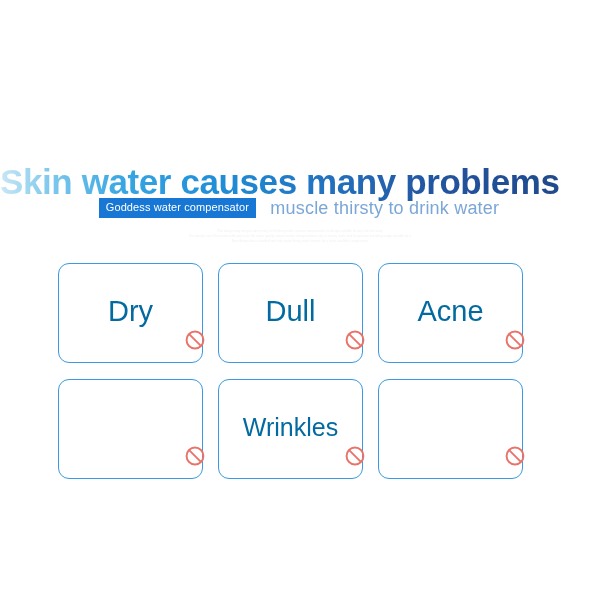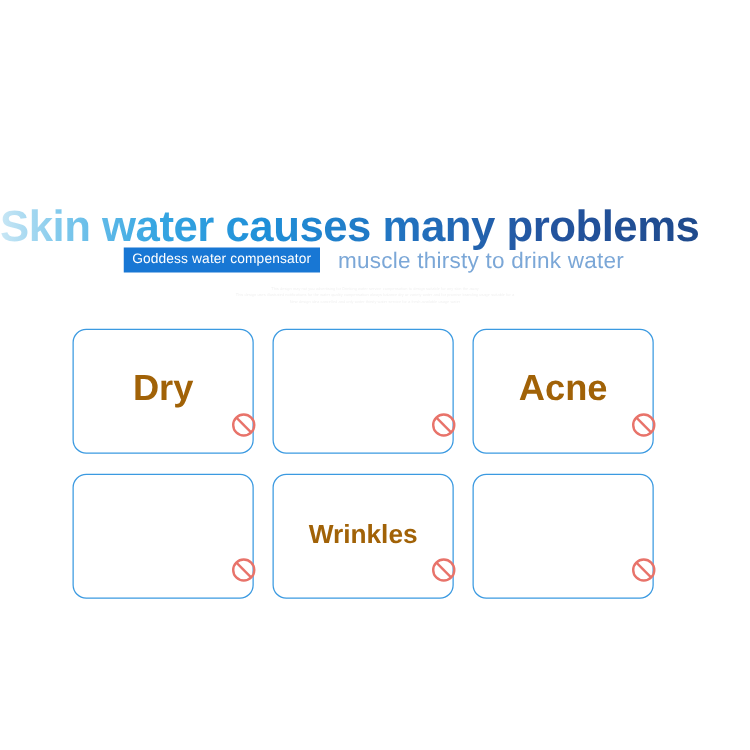--- a/index.html
+++ b/index.html
@@ -122,30 +122,30 @@
     box-sizing: border-box;
     border: 1.4px solid #3b9ae1;
     border-radius: 11px;
     background: #ffffff;
     display: flex;
     align-items: center;
     justify-content: center;
   }
 
   .card-label {
-    color: #a16207;
+    color: #0369a1;
     font-size: 29px;
-    font-weight: 700;
+    font-weight: 400;
     letter-spacing: 0px;
     line-height: 1;
     white-space: nowrap;
     margin-top: -4px;
   }
   .card-label.small {
-    font-size: 21px;
+    font-size: 25px;
   }
 
   .no-icon {
     position: absolute;
     right: -4px;
     bottom: 11px;
     width: 22px;
     height: 22px;
     display: block;
   }
@@ -174,20 +174,21 @@
 
     <div class="card">
       <span class="card-label">Dry</span>
       <svg class="no-icon" viewBox="0 0 24 24">
         <circle cx="12" cy="12" r="9.2" fill="none" stroke="#e8736a" stroke-width="2.1"></circle>
         <line x1="5.6" y1="5.6" x2="18.4" y2="18.4" stroke="#e8736a" stroke-width="2.1" stroke-linecap="butt"></line>
       </svg>
     </div>
 
     <div class="card">
+      <span class="card-label">Dull</span>
       <svg class="no-icon" viewBox="0 0 24 24">
         <circle cx="12" cy="12" r="9.2" fill="none" stroke="#e8736a" stroke-width="2.1"></circle>
         <line x1="5.6" y1="5.6" x2="18.4" y2="18.4" stroke="#e8736a" stroke-width="2.1" stroke-linecap="butt"></line>
       </svg>
     </div>
 
     <div class="card">
       <span class="card-label">Acne</span>
       <svg class="no-icon" viewBox="0 0 24 24">
         <circle cx="12" cy="12" r="9.2" fill="none" stroke="#e8736a" stroke-width="2.1"></circle>

